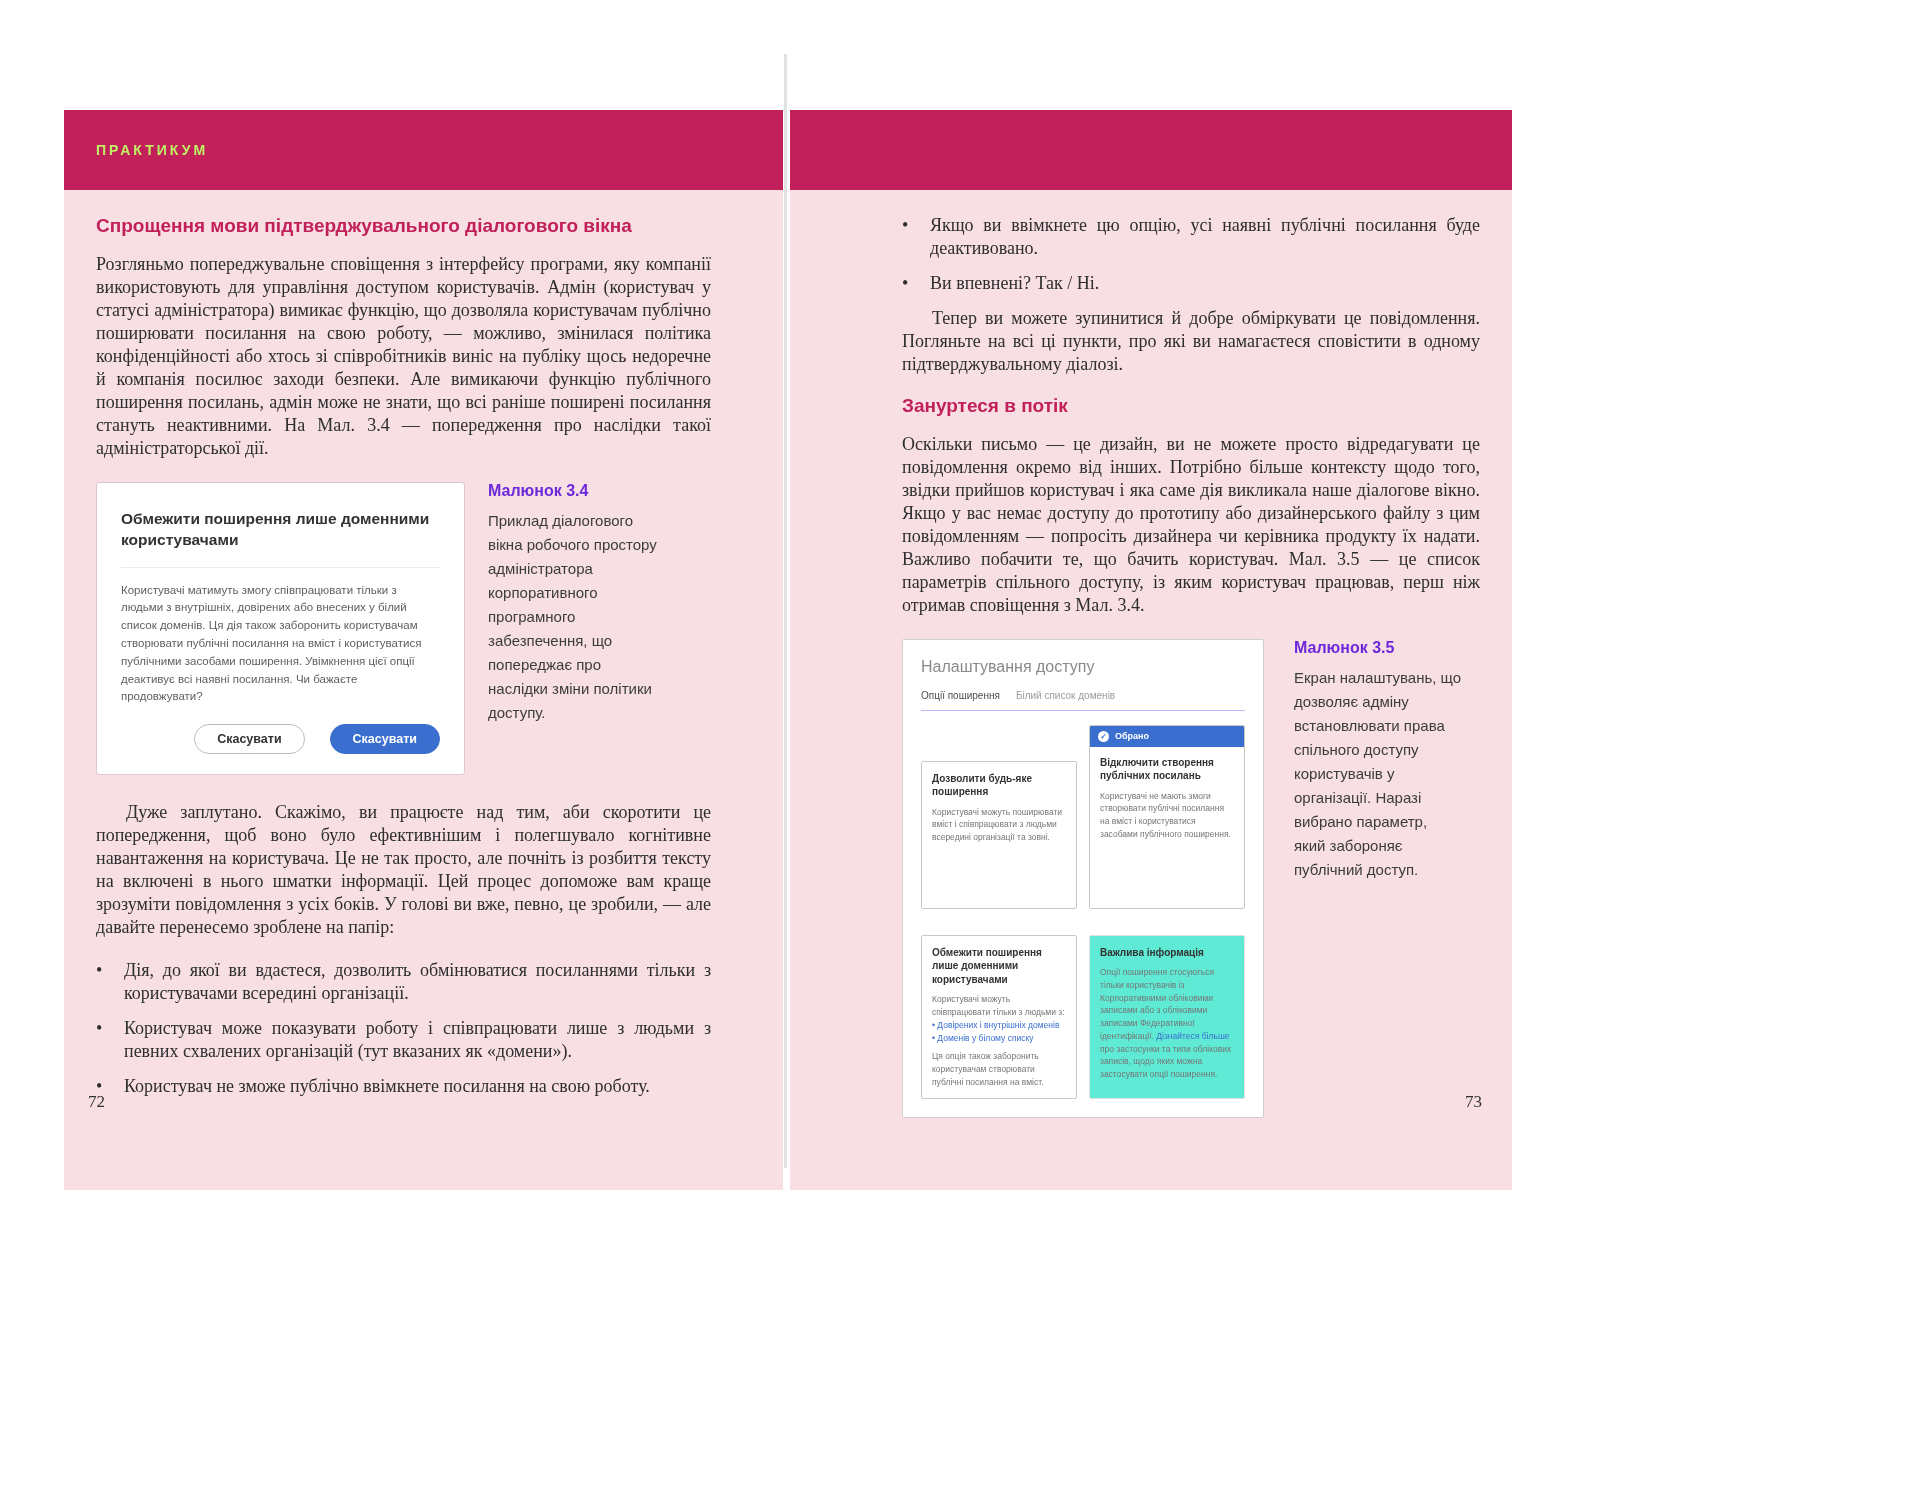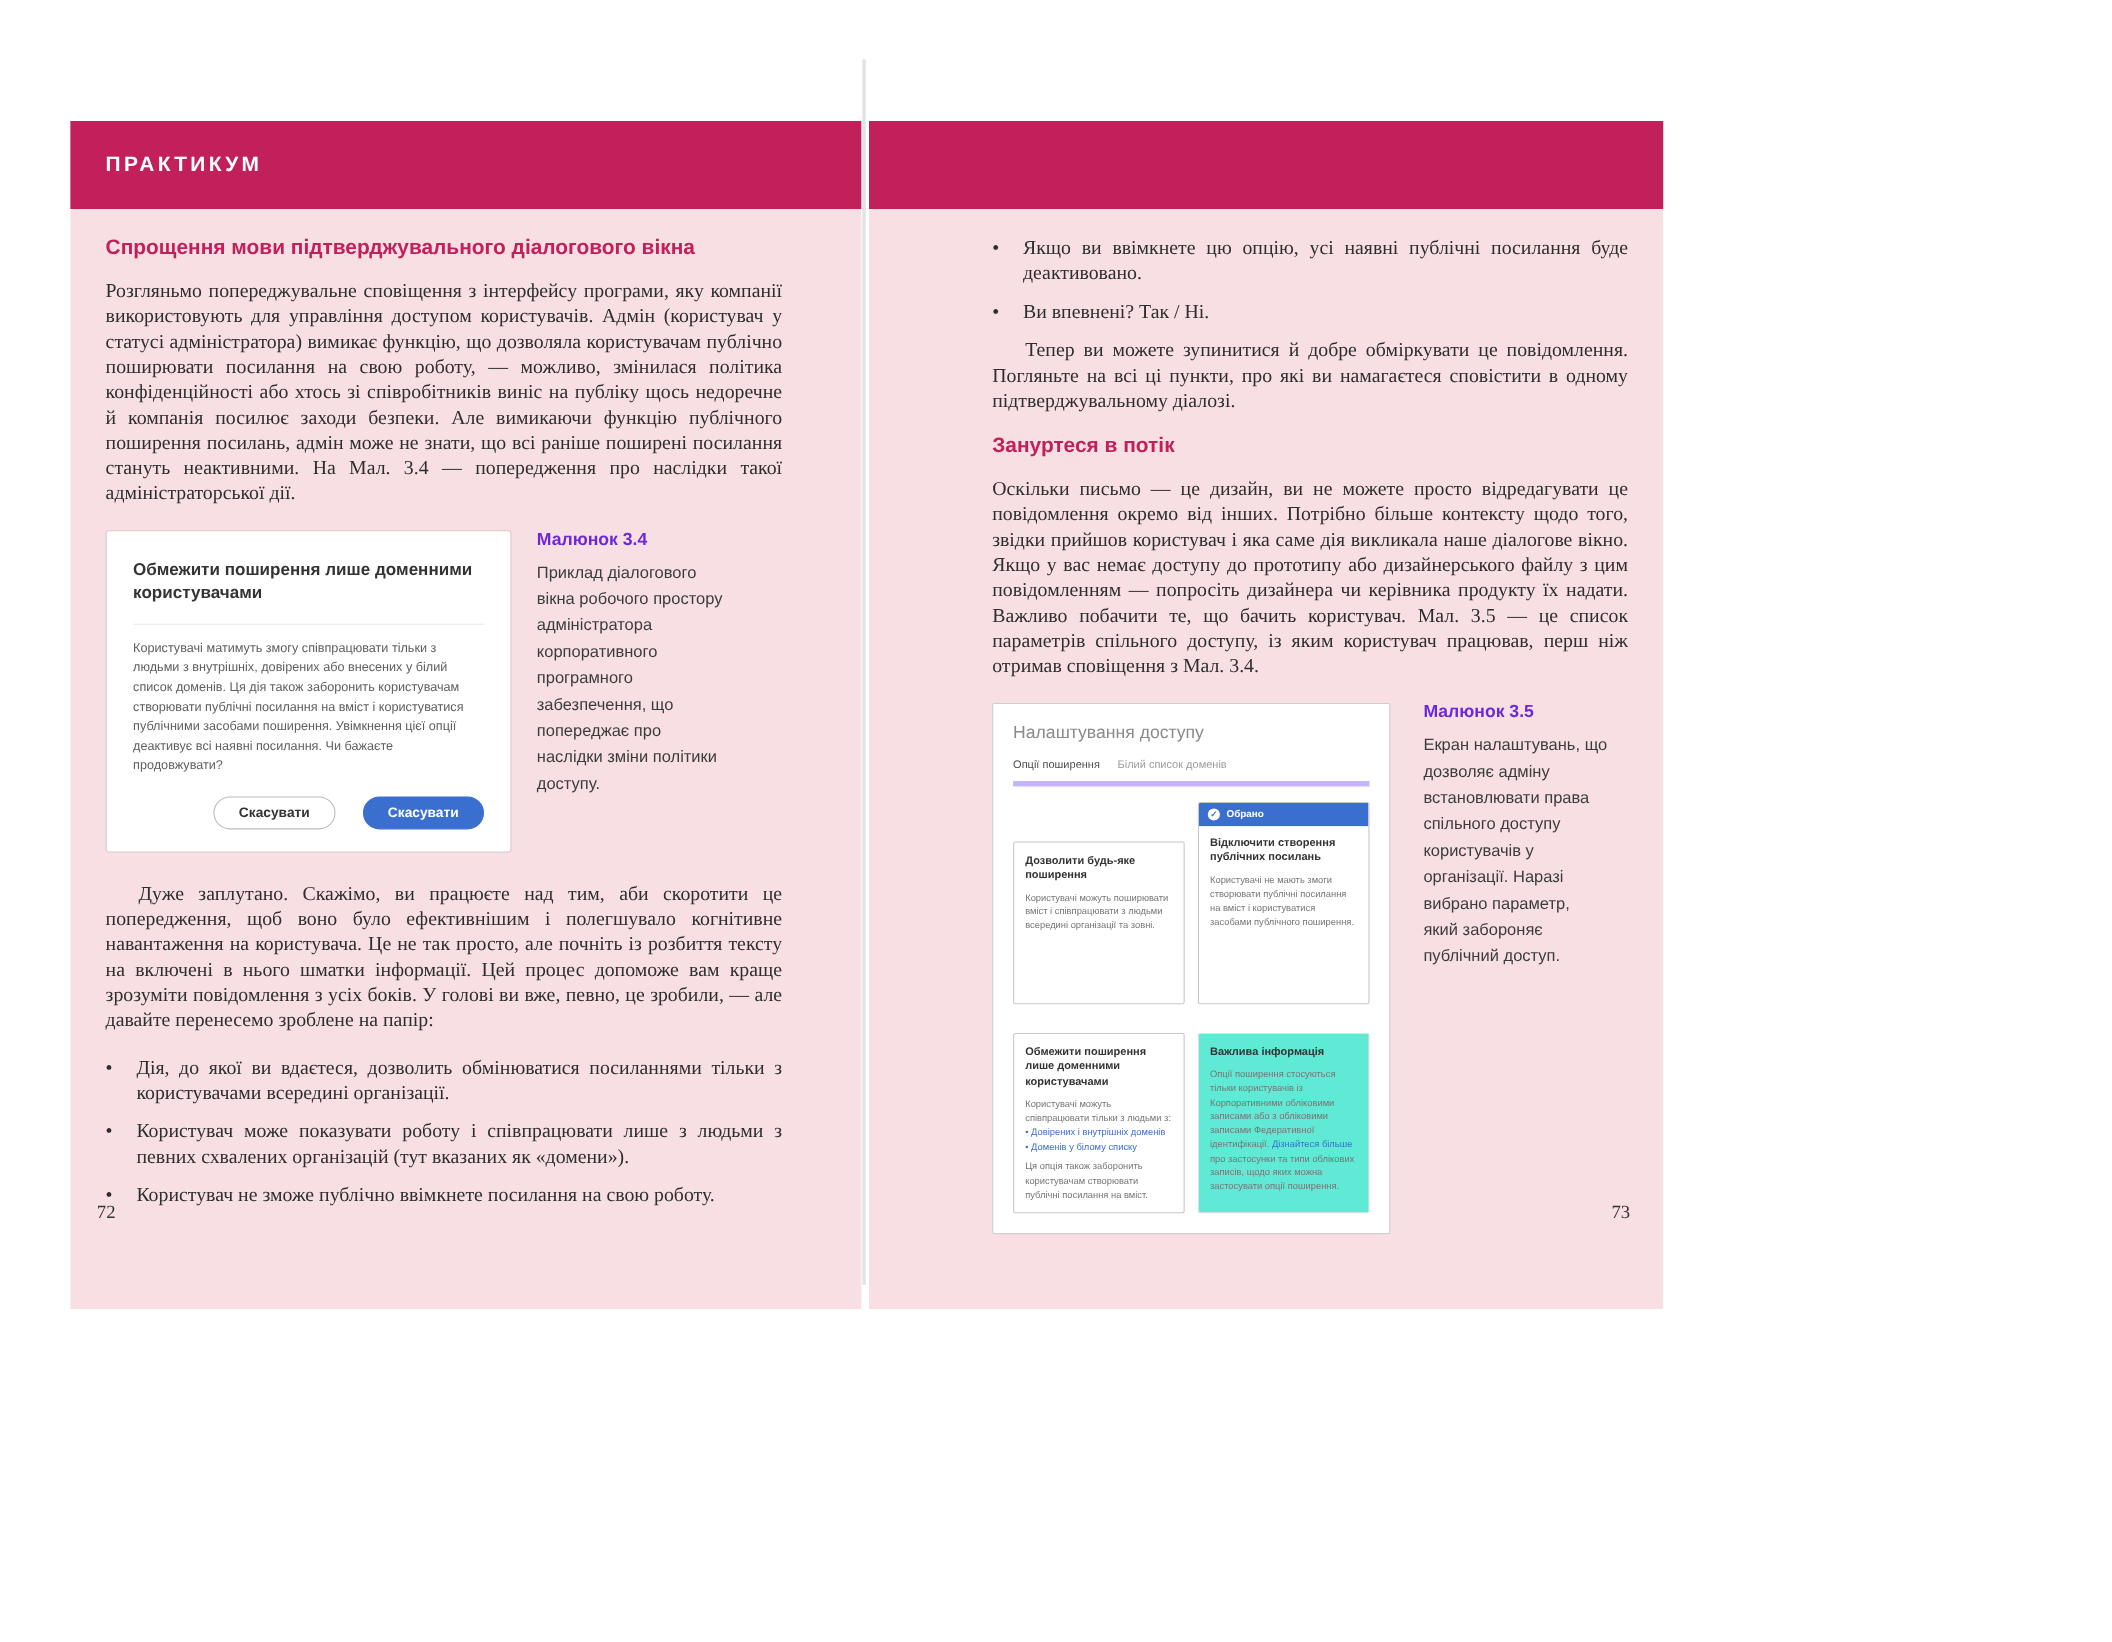--- a/index.html
+++ b/index.html
@@ -14,22 +14,22 @@
   }
   .page {
     position:absolute; top:110px; height:1080px; background:#f7dfe4;
   }
   .page-left  { left:64px;  width:719px; }
   .page-right { left:790px; width:722px; }
   .band {
     height:80px; background:#c2205a; display:flex; align-items:center;
   }
   .band-label {
-    font-family:"Liberation Sans", sans-serif; font-size:19px; font-weight:600;
-    letter-spacing:3px; color:#ffffff; padding-left:32px;
+    font-family:"Liberation Sans", sans-serif; font-size:14px; font-weight:600;
+    letter-spacing:3px; color:#bef264; padding-left:32px;
   }
   .content-left  { padding:24px 72px 0 32px; }
   .content-right { padding:24px 32px 0 112px; }
 
   .sec-heading {
     font-family:"Liberation Sans", sans-serif; font-size:19px; font-weight:700;
     color:#c2205a; line-height:1.3; margin:0 0 14px 0;
   }
   .body-p {
     font-size:18px; line-height:23px; color:#2e2e2e; text-align:justify;
@@ -71,21 +71,21 @@
   }
 
   
   .settings-card {
     width:362px; background:#ffffff; border:1px solid #cfcfcf; border-radius:2px;
     padding:18px; font-family:"Liberation Sans", sans-serif;
   }
   .settings-title { font-size:16px; color:#8a8a8a; }
   .tabs {
     display:flex; gap:16px; margin-top:14px; padding-bottom:9px;
-    border-bottom:5px solid #c4b5fd; font-size:10px;
+    border-bottom:1px solid #c4b5fd; font-size:10px;
   }
   .tab-active { color:#4d4d4d; cursor:pointer; }
   .tab-inactive { color:#9c9c9c; cursor:pointer; }
   .cards-grid {
     display:grid; grid-template-columns:1fr 1fr; gap:12px; margin-top:36px;
     align-items:stretch;
   }
   .opt-card {
     border:1px solid #c8c8c8; border-radius:2px; background:#ffffff;
     padding:10px; min-height:148px;margin-top:14px;

